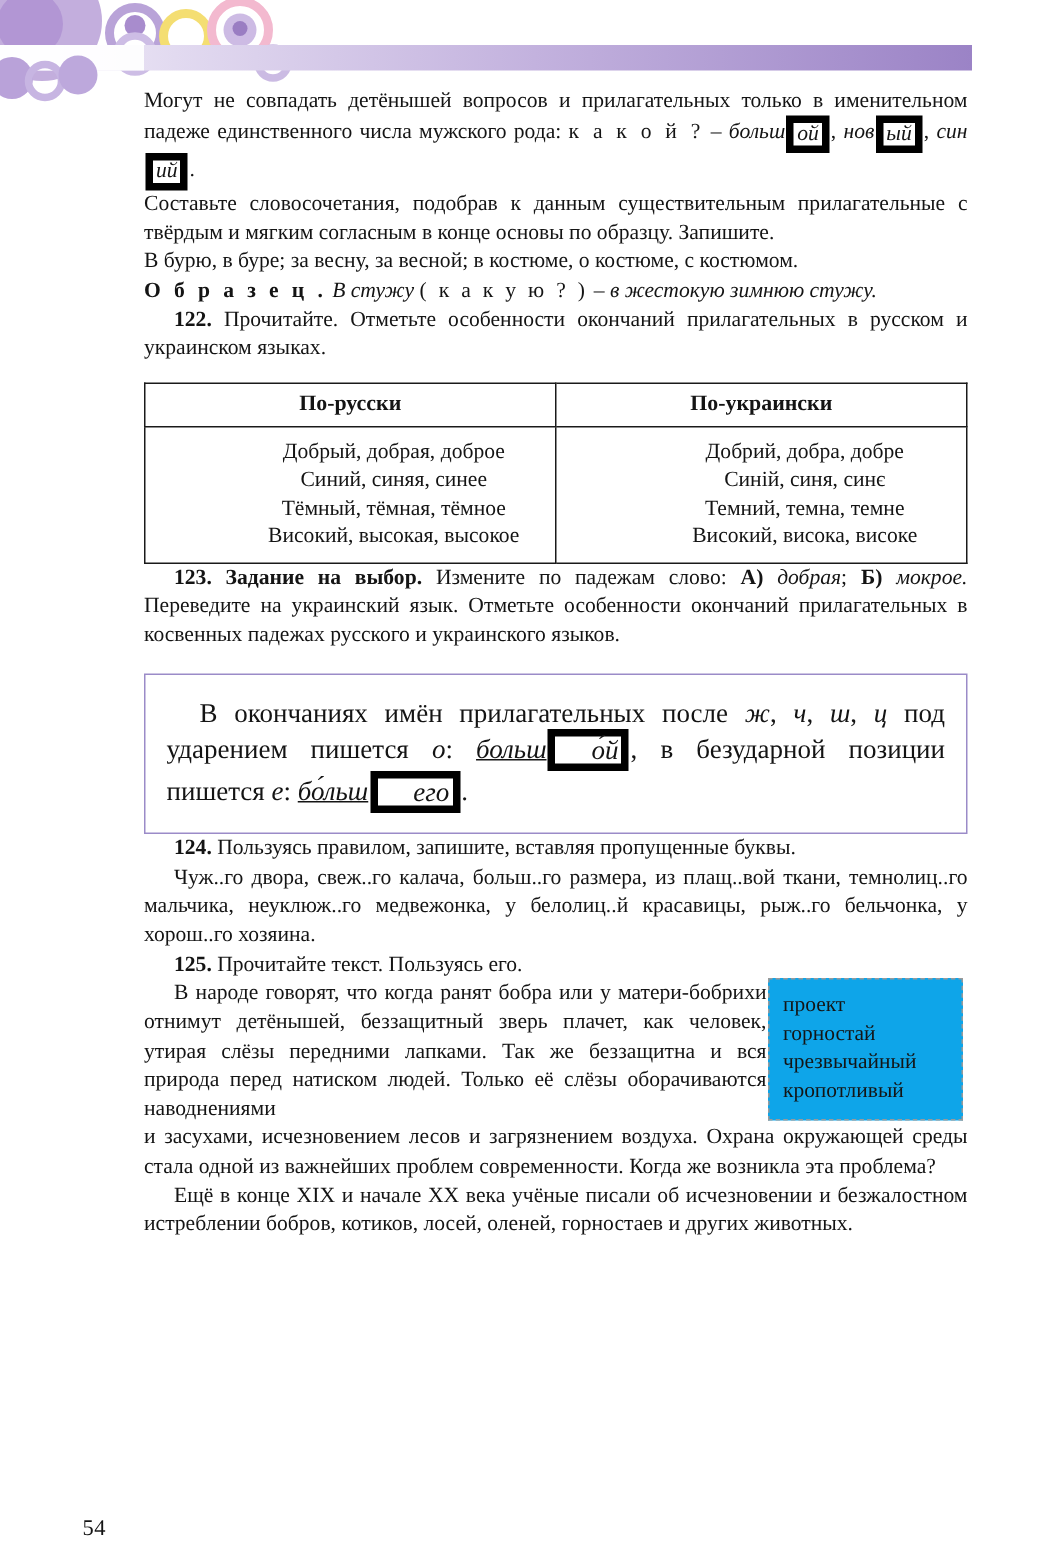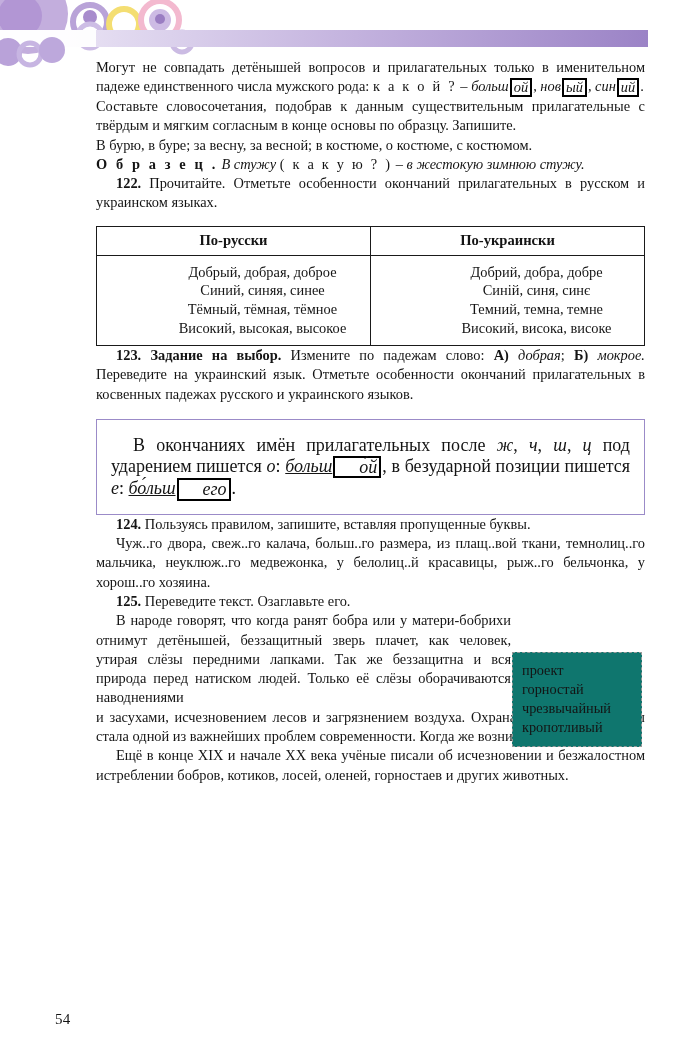--- a/index.html
+++ b/index.html
@@ -58,21 +58,21 @@
   .exnum { font-weight: bold; }
   .bld   { font-weight: bold; }
   .ital  { font-style: italic; }
   .spaced { letter-spacing: 2.2px; }
   .spaced-b { letter-spacing: 2.6px; font-weight: 600; }
   .stem  { text-decoration: underline; text-underline-offset: 1px; }
 
   
   .endbox {
     display: inline-block;
-    border: 2px solid #000000;
+    border: 5px solid #000000;
     padding: 0 2px 0 2px;
     line-height: 1.02;
     font-style: italic;
     margin: 0 1px;
     vertical-align: -1px;
   }
 
   
   .tbl-wrap {
     margin-top: 13px;
@@ -116,21 +116,21 @@
 
   
   .vocab {
     position: absolute;
     left: 512px;
     top: 652px;
     width: 130px;
     border: 1.4px dashed #9a9a9a;
     padding: 8px 6px 9px 9px;
     box-sizing: border-box;
-    background: #0f766e;
+    background: #0ea5e9;
   }
   .vocab .w {
     font-size: 14.3px;
     line-height: 19px;
     white-space: nowrap;
   }
 
   
   .wrapcol { width: 415px; }
   .fullcol { width: 549px; }
@@ -236,21 +236,21 @@
     <p class="tx sp16 ind"><span class="exnum">123.</span>&nbsp;<span class="bld">Задание на выбор.</span><span> Измените по падежам слово: </span><span class="bld">А)</span>&nbsp;<span class="ital">добрая</span><span>; </span><span class="bld">Б)</span>&nbsp;<span class="ital">мокрое.</span><span> Переведите на украинский язык. Отметьте особенности окончаний прилага­тельных в косвенных падежах русского и украинского языков.</span></p>
 
     <div class="rulebox">
       <p class="first"><span>В окончаниях имён прилагательных после </span><span class="ital">ж</span>, <span class="ital">ч</span>, <span class="ital">ш</span>, <span class="ital">ц</span><span> под ударением пишется </span><span class="ital">о</span><span>: </span><span class="ital stem">больш</span><span class="endbox">о́й</span><span>, в безударной позиции пишется </span><span class="ital">е</span><span>: </span><span class="ital stem">бо́льш</span><span class="endbox">его</span><span>.</span></p>
     </div>
 
     <p class="tx sp16 ind"><span class="exnum">124.</span>&nbsp;<span>Пользуясь правилом, запишите, вставляя пропущенные буквы.</span></p>
 
     <p class="tx sp12 ind">Чуж..го двора, свеж..го калача, больш..го размера, из плащ..вой тка­ни, темнолиц..го мальчика, неуклюж..го медвежонка, у белолиц..й краса­вицы, рыж..го бельчонка, у хорош..го хозяина.</p>
 
-    <p class="tx sp16 ind"><span class="exnum">125.</span>&nbsp;<span>Переведите текст. Озаглавьте его.</span></p>
+    <p class="tx sp16 ind"><span class="exnum">125.</span>&nbsp;<span>Прочитайте текст. Пользуясь его.</span></p>
 
     <p class="tx sp12 ind wrapcol">В народе говорят, что когда ранят бобра или у ма­тери-бобрихи отнимут детёнышей, беззащитный зверь плачет, как человек, утирая слёзы передними лапка­ми. Так же беззащитна и вся природа перед натиском людей. Только её слёзы оборачиваются наводнениями</p>
 
     <p class="tx fullcol">и засухами, исчезновением лесов и загрязнением воздуха. Охрана окружа­ющей среды стала одной из важнейших проблем современности. Когда же возникла эта проблема?</p>
 
     <p class="tx ind">Ещё в конце XIX и начале XX века учёные писали об исчезновении и без­жалостном истреблении бобров, котиков, лосей, оленей, горностаев и других животных.</p>
 
 
   </div>
 

